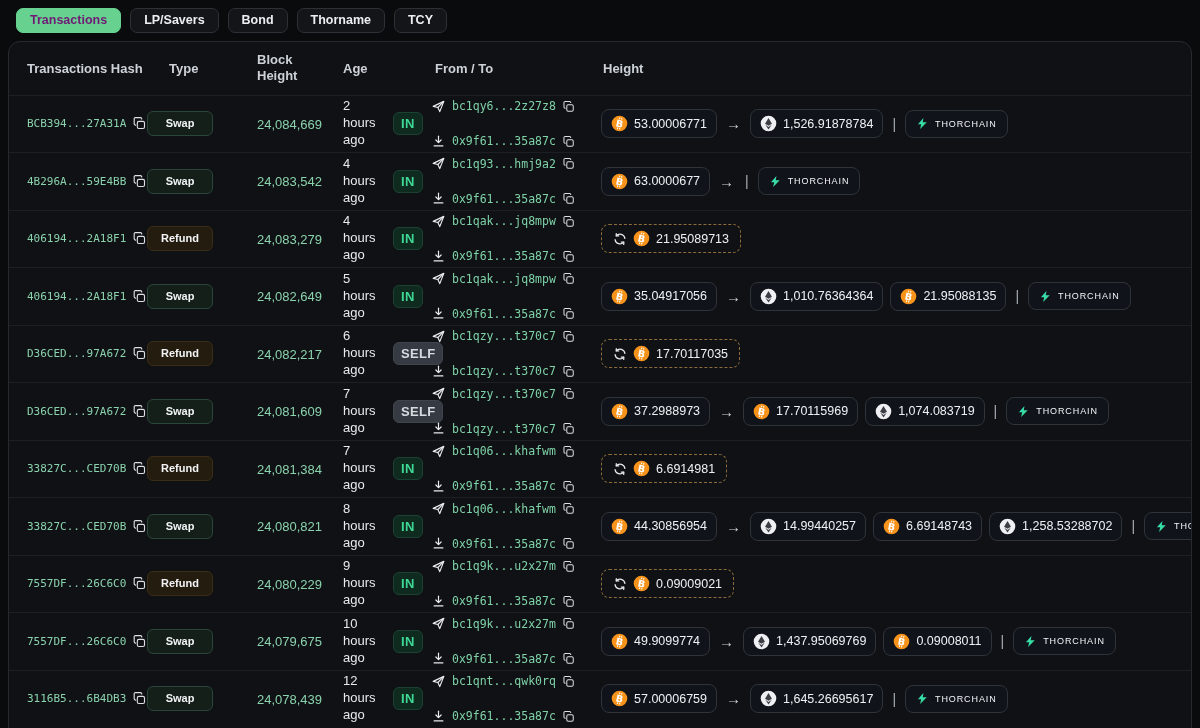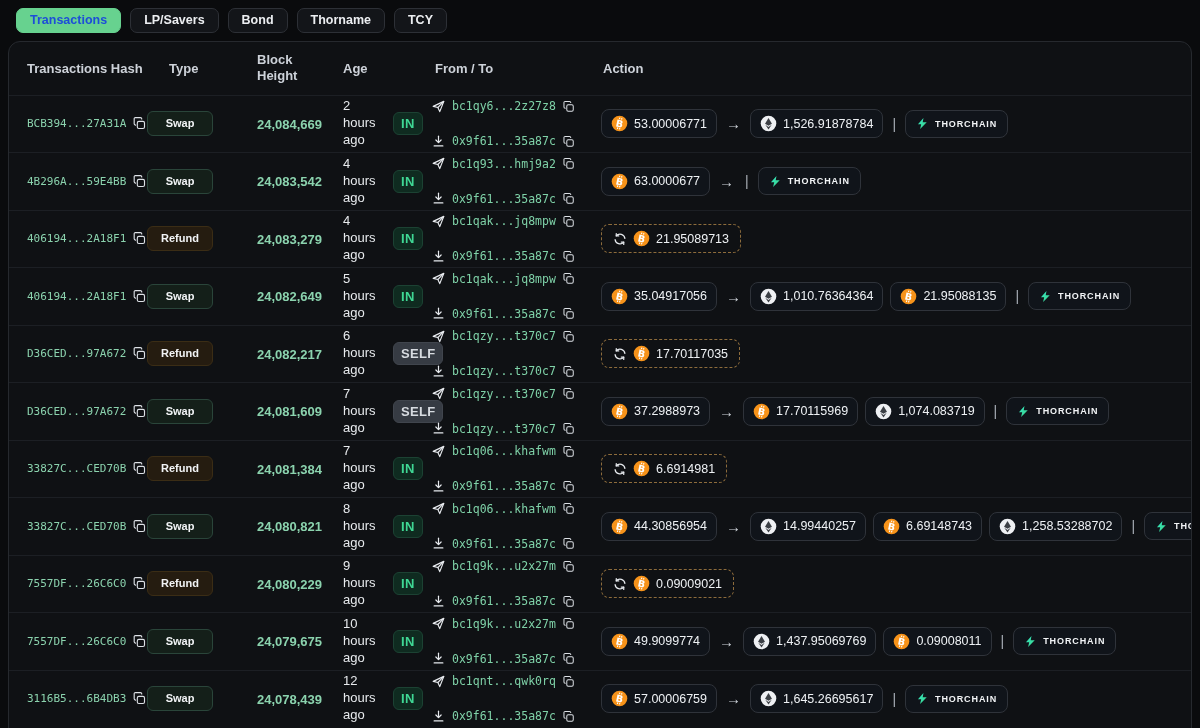--- a/index.html
+++ b/index.html
@@ -9,21 +9,21 @@
     font-family: "Liberation Sans", sans-serif;
     color: #e7eaed;
   }
   
   .tabbar { display: flex; gap: 9px; padding: 8px 0 0 16px; align-items: center; }
   .tab {
     background: #131519; border: 1px solid #2d3036; color: #eceef1;
     font-size: 12.5px; font-weight: bold; padding: 5px 13px; border-radius: 7px;
     font-family: inherit; cursor: pointer; line-height: 1;
   }
-  .tab.active { background: var(--accent, #67d28f); border-color: var(--accent, #67d28f); color: #1d4ed8; }
+  .tab.active { background: var(--accent, #67d28f); border-color: var(--accent, #67d28f); color: #701a75; }
 
   
   .card {
     margin: 8px 8px 0; height: 700px;
     background: #0f1114; border: 1px solid #26292e; border-radius: 12px;
     overflow: hidden;
   }
   .grid {
     display: grid;
     grid-template-columns: 120px 86px 88px 56px 54px 170px 1fr;
@@ -53,21 +53,21 @@
   
   .type-btn {
     min-width: 66px; padding: 6px 13px; border-radius: 6px;
     font-size: 11px; font-weight: bold; color: #f1f3f5;
     font-family: inherit; cursor: pointer; line-height: 1;
   }
   .type-swap   { background: #141f19; border: 1px solid #2a453a; }
   .type-refund { background: #251c10; border: 1px solid #3b2d15; }
 
   
-  .c-block { padding-left: 24px; font-weight: bold; }
+  .c-block { padding-left: 24px; }
   .block-link { color: var(--green, #8bd3ae); font-size: 13px; text-decoration: none; white-space: nowrap; cursor: pointer; }
 
   
   .c-age { padding-left: 22px; }
   .age-text { display: block; width: 40px; font-size: 13px; color: #e7eaed; line-height: 1.3; }
 
   
   .c-dir { padding-left: 16px; }
   .dir-badge { display: inline-block; font-size: 13px; font-weight: bold; padding: 4px 7px; border-radius: 6px; letter-spacing: .3px; line-height: 1; }
   .dir-in   { background: #0f2b20; color: var(--badge-in, #3fd794); border: 1px solid #1c4233; }
@@ -87,21 +87,21 @@
     padding: 5px 9px; cursor: pointer;
   }
   .amt { font-size: 12.5px; color: #eef1f4; }
   .icon.coin { width: 17px; height: 17px; }
   .refund-pill { background: transparent; border: 1px dashed var(--refund-dash, #8d6c3c); padding: 5px 11px; }
   .icon.refresh { width: 14px; height: 14px; color: #e8ebef; }
   .arrow { color: #cfd4da; font-size: 15px; margin: 0 2px; }
   .pipe { color: #aab0b7; margin: 0 2px; font-size: 14px; }
   .venue-pill { padding: 6.5px 10px; }
   .icon.bolt { width: 13px; height: 13px; }
-  .venue { font-size: 9px; font-weight: bold; letter-spacing: .9px; color: #f2f4f6; }
+  .venue { font-size: 9px; font-weight: normal; letter-spacing: .9px; color: #f2f4f6; }
 </style>
 </head>
 <body>
 
 <div class="page">
   <div class="tabbar">
     <button class="tab active">Transactions</button>
     <button class="tab">LP/Savers</button>
     <button class="tab">Bond</button>
     <button class="tab">Thorname</button>
@@ -109,21 +109,21 @@
   </div>
 
   <div class="card">
     <div class="grid thead">
       <div class="th h-hash">Transactions Hash</div>
       <div class="th h-type">Type</div>
       <div class="th h-block"><span>Block Height</span></div>
       <div class="th h-age">Age</div>
       <div class="th h-dir"></div>
       <div class="th h-fromto">From / To</div>
-      <div class="th h-action">Action</div>
+      <div class="th h-action">Height</div>
     </div>
     <div>
         <div class="grid trow">
           <div class="cell c-hash">
             <a class="hash-link">BCB394...27A31A</a>
             <span class="icon copy">
               <svg viewBox="0 0 24 24" fill="none" stroke="currentColor" stroke-width="1.8">
                 <rect x="8.5" y="8.5" width="11.5" height="11.5" rx="2.5"></rect>
                 <path d="M15.5 5.5v-1a2 2 0 0 0-2-2h-8a2 2 0 0 0-2 2v8a2 2 0 0 0 2 2h1"></path>
               </svg>

